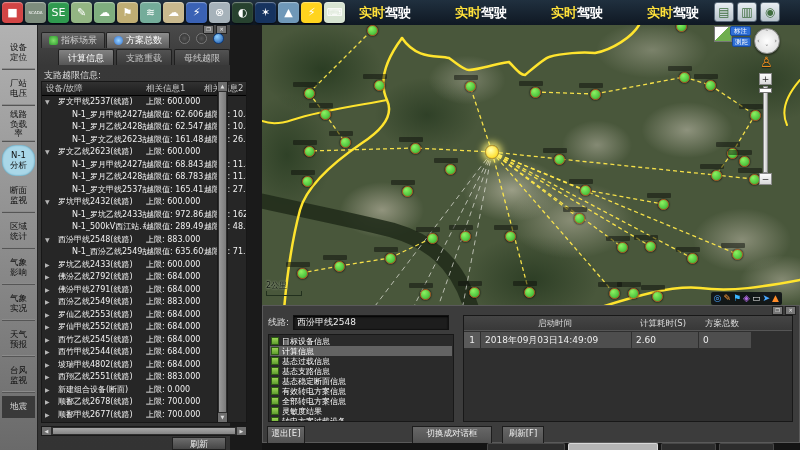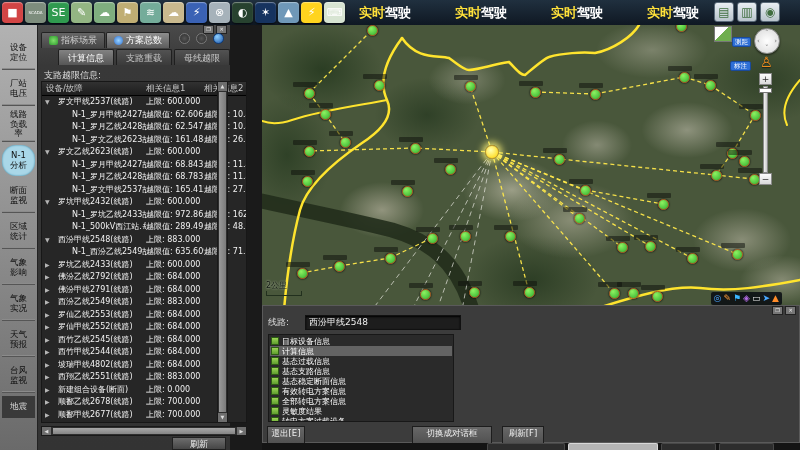--- a/index.html
+++ b/index.html
@@ -115,21 +115,21 @@
               border:1px solid #8a8a8a;box-sizing:border-box;}
   .zoom-thumb{position:absolute;left:497px;top:63px;width:13px;height:5px;background:#fff;border:1px solid #777;box-sizing:border-box;}
   .scale{position:absolute;left:4px;top:255px;color:#0d140d;font-size:8px;text-shadow:0 0 2px #cfd8c2;}
   .scale-bar{width:34px;height:4px;border:1px solid #22301e;border-top:none;}
   .map-toolbar{position:absolute;right:18px;bottom:0;height:13px;display:flex;gap:2px;align-items:center;
                background:rgba(8,12,18,.85);padding:0 3px;border-radius:2px;}
   .map-toolbar span{font-size:9px;line-height:13px;}
   
   .bottompanel{position:absolute;left:262px;top:305px;width:538px;height:138px;background:#3c3c3c;
                border:1px solid #5a5a5a;box-sizing:border-box;}
-  .line-row{position:absolute;top:9px;left:5px;display:flex;align-items:center;gap:16px;font-size:9px;color:#ddd;}
+  .line-row{position:absolute;top:9px;left:5px;display:flex;align-items:center;gap:4px;font-size:9px;color:#ddd;}
   .line-row input{width:148px;height:13px;background:#1d1d1d;color:#eee;border:1px solid #111;
                   box-shadow:inset 0 1px 2px #000;font-size:9px;padding:0 3px;font-family:inherit;}
   .options{position:absolute;top:28px;left:5px;width:186px;bottom:20px;background:#2a2a2a;
            border:1px solid #181818;padding:1px;box-sizing:border-box;overflow:hidden;}
   .opt{height:10px;display:flex;align-items:center;font-size:8px;color:#fff;white-space:nowrap;}
   .opt.selected{background:#636363;}
   .opt-icon{flex:0 0 auto;width:8px;height:8px;margin:0 3px 0 1px;border:1px solid #2e5d14;
             background:linear-gradient(#9ad455,#5f9e2e);box-sizing:border-box;}
   .bp-buttons{position:absolute;left:4px;bottom:3px;width:290px;height:13px;}
   .bp-btn{position:absolute;top:0;height:28px;font-size:8.5px;line-height:12px;text-align:center;color:#eee;
@@ -536,21 +536,21 @@
         <div class="station" style="left: 482px; top: 136px;"></div>
         <div class="st-label" style="left: 438px; top: 139px;"></div>
         <div class="station" style="left: 454px; top: 150px;"></div>
         <div class="st-label" style="left: 379px; top: 260px;"></div>
         <div class="station" style="left: 395px; top: 271px;"></div>
         <div class="st-label" style="left: 355px; top: 257px;"></div>
         <div class="station" style="left: 371px; top: 268px;"></div>
         <div class="station hub" style="left: 230px; top: 127px;"></div>
       </div>
     <div class="minimap"></div>
-    <div class="map-chip" style="left:468px;top:1px;width:21px;height:10px;margin-top:35px;">标注</div>
+    <div class="map-chip" style="left:468px;top:1px;width:21px;height:10px;">标注</div>
     <div class="map-chip" style="left:470px;top:12px;width:19px;height:10px;">测距</div>
     <div class="compass">
       <span class="cp-n">˄</span>
       <span class="cp-s">˅</span>
       <span class="cp-w">‹</span>
       <span class="cp-e">›</span>
     </div>
     <div class="person">♙</div>
     <div class="zoom-btn" style="top:48px;">+</div>
     <div class="zoom-track"></div>
@@ -616,20 +616,36 @@
         <div class="opt">
           <span class="opt-icon"></span>
           <span>转电方案过载设备</span>
         </div>
       </div>
     <div class="bp-buttons">
         <div class="bp-btn" style="left: 0px; width: 38px;">退出[E]</div>
         <div class="bp-btn" style="left: 145px; width: 80px;">切换成对话框</div>
         <div class="bp-btn" style="left: 235px; width: 42px;">刷新[F]</div>
       </div>
+    <div class="results">
+      <div class="res-header">
+        <div class="rc0"></div>
+        <div class="rc1">启动时间</div>
+        <div class="rc2">计算耗时(S)</div>
+        <div class="rc3">方案总数</div>
+      </div>
+      <div>
+          <div class="res-row">
+            <div class="rc0">1</div>
+            <div class="rc1">2018年09月03日14:49:09</div>
+            <div class="rc2">2.60</div>
+            <div class="rc3">0</div>
+          </div>
+        </div>
+    </div>
   </div>
 
   <div class="taskstrip">
       <div class="stub" style="width: 78px;"></div>
       <div class="stub light" style="width: 90px;"></div>
       <div class="stub" style="width: 55px;"></div>
       <div class="stub" style="width: 55px;"></div>
     </div>
 
 </div>

